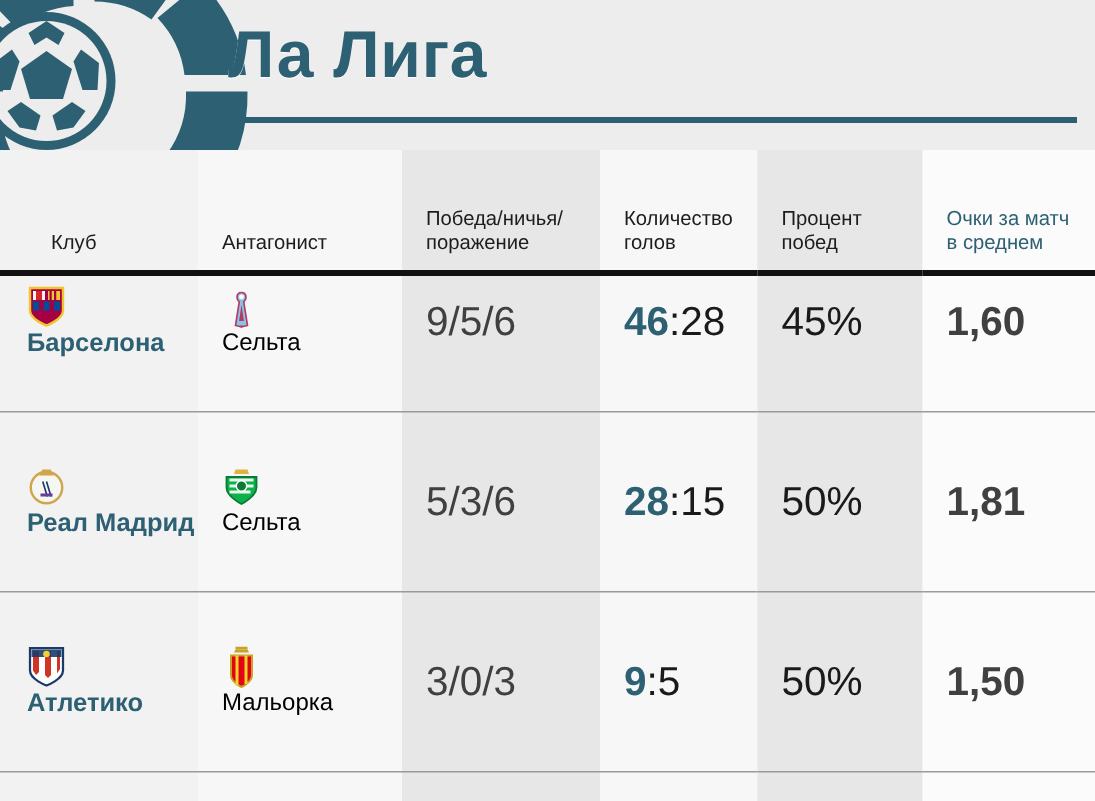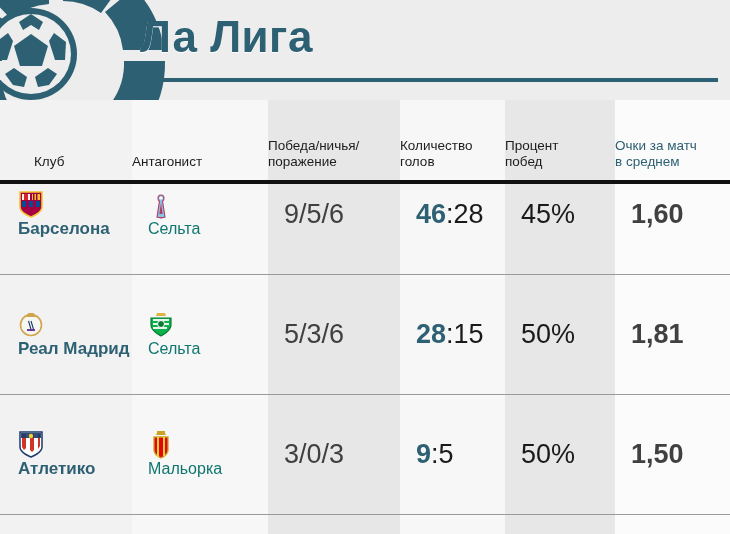--- a/index.html
+++ b/index.html
@@ -17,21 +17,21 @@
 
   
   .laliga-logo {
     position: absolute;
     left: -62px; top: -58px;
     width: 250px; height: 250px;
     pointer-events: none;
   }
   .brand-title {
     position: absolute;
-    left: 140px; top: 12px;
+    left: 152px; top: 12px;
     font-size: 44px;
     font-weight: bold;
     color: #2d6073;
     letter-spacing: 0.5px;
     text-shadow: 0 1px 0 #ffffff;
   }
   .header-rule {
     position: absolute;
     left: 140px; top: 78px;
     width: 578px; height: 4px;
@@ -75,20 +75,21 @@
     left: 271px; top: 110px;
     font-size: 13px; line-height: 17px;
     color: #3f5d6c;
     white-space: pre-line;
   }
 
   .hd {
     font-size: 13.5px; line-height: 16px;
     color: #1d1d1d;
     white-space: pre-line;
+    padding-left: 16px;
     font-weight: normal;
   }
   .hd.teal { color: #2d6073; }
   .hd.klub { padding-left: 18px; margin-left: 16px; }
 
   tbody tr { height: 60px; }
   tbody td { background: transparent; }
 
   .rule-top td { height: 4px; padding: 0; }
   .rule-top td > div { height: 4px; background: #111111; }
@@ -98,21 +99,21 @@
     padding-left: 18px;
     position: relative;
   }
   .badge { width: 26px; height: 28px; display: block; margin-bottom: 1px; }
   .club-name {
     font-size: 17px; font-weight: bold; color: #2d6073;
     white-space: nowrap;
   }
   .cell-anta { padding-left: 16px; }
   .anta-name {
-    font-size: 16px; color: #0f766e; white-space: nowrap; text-align: center;
+    font-size: 16px; color: #000000; white-space: nowrap; text-align: center;
   }
 
   .num {
     font-size: 27px; color: #404040; font-weight: normal;
     padding-left: 16px; white-space: nowrap;
   }
   .num.dark { color: #1a1a1a; }
   .num b { font-weight: bold; color: #2d6073; }
   .num .sep { color: #1a1a1a; font-weight: normal; }
   .num.bold { font-weight: bold; }

